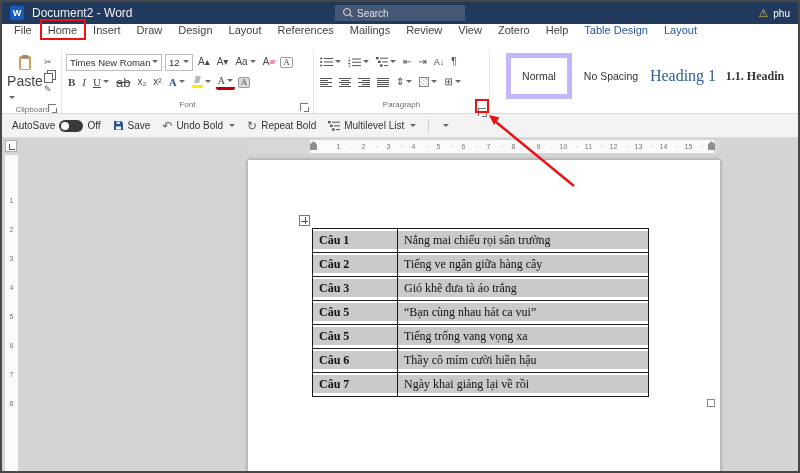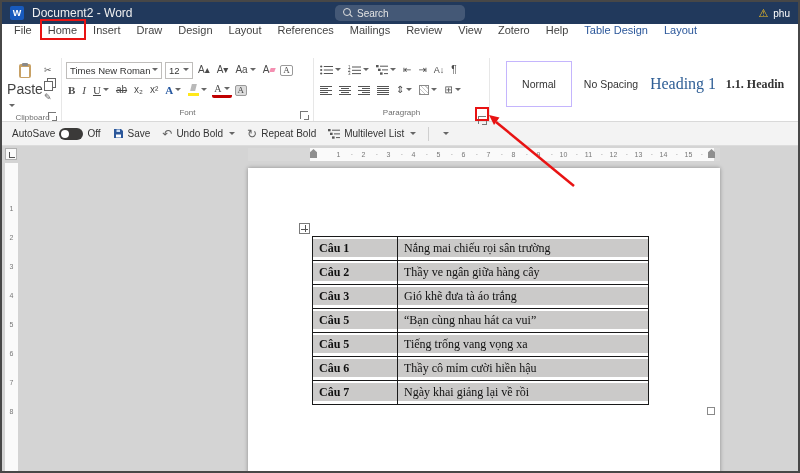--- a/index.html
+++ b/index.html
@@ -4,29 +4,29 @@
 <style>
   * { box-sizing: border-box; margin: 0; padding: 0; }
   html,body { width:800px; height:473px; overflow:hidden; }
   body { font-family:"Liberation Sans", sans-serif; }
   .frame { position:relative; width:800px; height:473px; border:2px solid #474747; background:#fff; display:flex; flex-direction:column; overflow:hidden; }
 
   
   .titlebar { height:22px; background:#21395c; color:#fff; display:flex; align-items:center; padding:0 8px; position:relative; flex:0 0 auto; }
   .word-logo { width:14px; height:14px; background:#185abd; border-radius:2px; color:#fff; font-size:9px; font-weight:bold; display:flex; align-items:center; justify-content:center; margin-right:8px; }
   .tb-title { font-size:12px; color:#f0f0f0; }
-  .tb-search { position:absolute; left:50%; top:3px; transform:translateX(-50%); width:130px; height:16px; background:rgba(255,255,255,0.16); border-radius:5px; display:flex; align-items:center; gap:5px; padding:0 8px; font-size:10px; color:#e4e4e4; }
+  .tb-search { position:absolute; left:50%; top:3px; transform:translateX(-50%); width:130px; height:16px; background:rgba(255,255,255,0.16); border-radius:0; display:flex; align-items:center; gap:5px; padding:0 8px; font-size:10px; color:#e4e4e4; }
   .icon-search { width:9px; height:10px; position:relative; display:inline-block; }
   .icon-search::before { content:""; position:absolute; left:0; top:0; width:6px; height:6px; border:1px solid #ddd; border-radius:50%; }
   .icon-search::after { content:""; position:absolute; left:5.5px; top:6.5px; width:4px; height:1px; background:#ddd; transform:rotate(45deg); }
   .tb-right { margin-left:auto; display:flex; align-items:center; gap:5px; font-size:10px; }
   .warn { color:#f4bf23; font-size:11px; }
 
   
-  .tabs-row { height:24px; background:#fff; display:flex; align-items:flex-end; padding:16px 4px; flex:0 0 auto; }
+  .tabs-row { height:24px; background:#fff; display:flex; align-items:flex-end; padding:8px 4px; flex:0 0 auto; }
   .tabs { display:flex; }
   .tab { position:relative; font-size:11px; color:#444; padding:4px 8px; cursor:default; white-space:nowrap; }
   .tab.contextual { color:#2b579a; }
   .tab.annotated::before { content:""; position:absolute; left:0; right:-1px; top:-1px; bottom:0; border:2px solid #e81313; pointer-events:none; }
 
   
   .ribbon { height:66px; background:#fff; border-bottom:1px solid #d9d9d9; display:flex; padding:2px 2px 0; flex:0 0 auto; }
   .group { display:flex; flex-direction:column; border-right:1px solid #e7e7e7; padding:2px 4px 0; }
   .g-body { flex:1; }
   .g-label { position:relative; height:13px; text-align:center; font-size:8px; color:#6e6e6e; }
@@ -55,39 +55,39 @@
 
   
   .combo { display:inline-flex; align-items:center; border:1px solid #bfbdbb; background:#fff; height:17px; padding:0 3px; font-size:9.5px; color:#333; }
   .combo-name { width:96px; }
   .combo-size { width:28px; }
   .combo .dd { margin-left:auto; }
   .serif { font-family:"Liberation Serif", serif; }
   .b { font-weight:bold; font-size:11px; }
   .i { font-style:italic; font-size:11px; }
   .u { text-decoration:underline; font-size:11px; }
-  .strike { text-decoration:line-through; font-size:10px; }
+  .strike { text-decoration:line-through; font-size:13px; }
   .fx-A { color:#2457a0; font-weight:bold; font-size:11px; }
   .fc-A { font-size:10px; border-bottom:3px solid #c00000; line-height:11px; }
   .cs-A { font-size:9px; background:#dcdcdc; border:1px solid #9a9a9a; padding:0 2px; }
   .cb-A { font-size:9px; border:1px solid #9a9a9a; padding:0 2px; }
   .clear-A { font-size:10px; position:relative; }
   .clear-A::after { content:""; display:inline-block; width:5px; height:4px; background:#f48fb1; margin-left:1px; transform:skewX(-20deg); vertical-align:super; }
   .icon-hl { position:relative; width:11px; height:12px; display:inline-block; }
   .icon-hl::before { content:""; position:absolute; left:3px; top:0; width:5px; height:7px; background:#b9b9b9; transform:skewX(-14deg); }
   .icon-hl::after { content:""; position:absolute; left:0; bottom:0; width:11px; height:3px; background:#ffe81a; }
   .icon-shade { width:10px; height:10px; border:1px solid #8a8a8a; background:repeating-linear-gradient(45deg,#c9c9c9 0 1px,#fff 1px 3px); display:inline-block; }
 
   svg.ic { display:block; }
 
   
   .g-styles { flex:1; border-right:none; }
   .styles-body { display:flex; gap:6px; padding:1px 2px 0 12px; }
   .style-card { width:66px; height:46px; display:flex; align-items:center; justify-content:center; overflow:hidden; white-space:nowrap; font-size:10.5px; color:#333; border:1px solid transparent; }
-  .style-card.selected { border:1px solid #c4b5fd; background:#fff; }
+  .style-card.selected { border:5px solid #c4b5fd; background:#fff; }
   .style-card.heading .style-name { color:#2e5e95; font-family:"Liberation Serif", serif; font-size:16px; }
   .style-card.numbered .style-name { font-family:"Liberation Serif", serif; font-size:12px; font-weight:bold; }
 
   
   .qat { height:24px; background:#f3f3f3; border-bottom:1px solid #dcdcdc; display:flex; align-items:center; gap:12px; padding:0 10px; font-size:10px; color:#333; flex:0 0 auto; }
   .qat-item { display:inline-flex; align-items:center; gap:4px; }
   .toggle { width:24px; height:12px; border-radius:6px; background:#3b3a39; position:relative; display:inline-block; }
   .toggle::before { content:""; position:absolute; left:2px; top:2px; width:8px; height:8px; border-radius:50%; background:#fff; }
   .qat .sym { font-size:12px; color:#5f5f5f; }
   .vsep { width:1px; height:14px; background:#cfcfcf; }
@@ -461,21 +461,21 @@
                 <td>
                   <span class="band">Nắng mai chiếu rọi sân trường</span>
                 </td>
               </tr>
 
               <tr>
                 <td class="c1">
                   <span class="band bold">Câu 2</span>
                 </td>
                 <td>
-                  <span class="band">Thầy ve ngân giữa hàng cây</span>
+                  <span class="band">Tiếng ve ngân giữa hàng cây</span>
                 </td>
               </tr>
 
               <tr>
                 <td class="c1">
                   <span class="band bold">Câu 3</span>
                 </td>
                 <td>
                   <span class="band">Gió khẽ đưa tà áo trắng</span>
                 </td>

